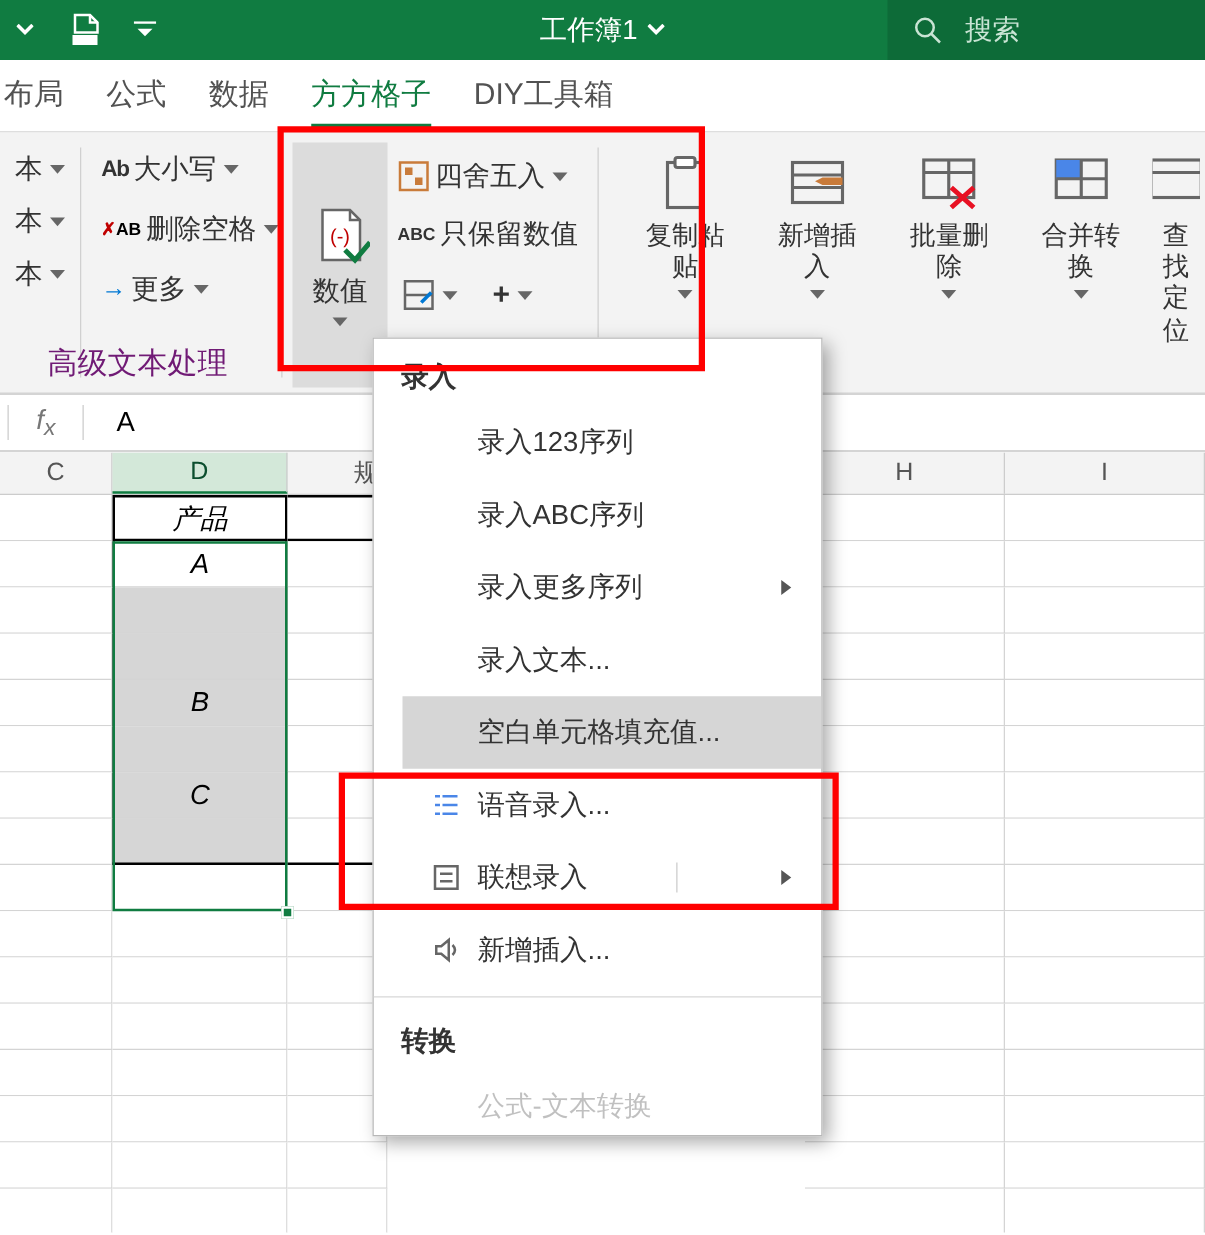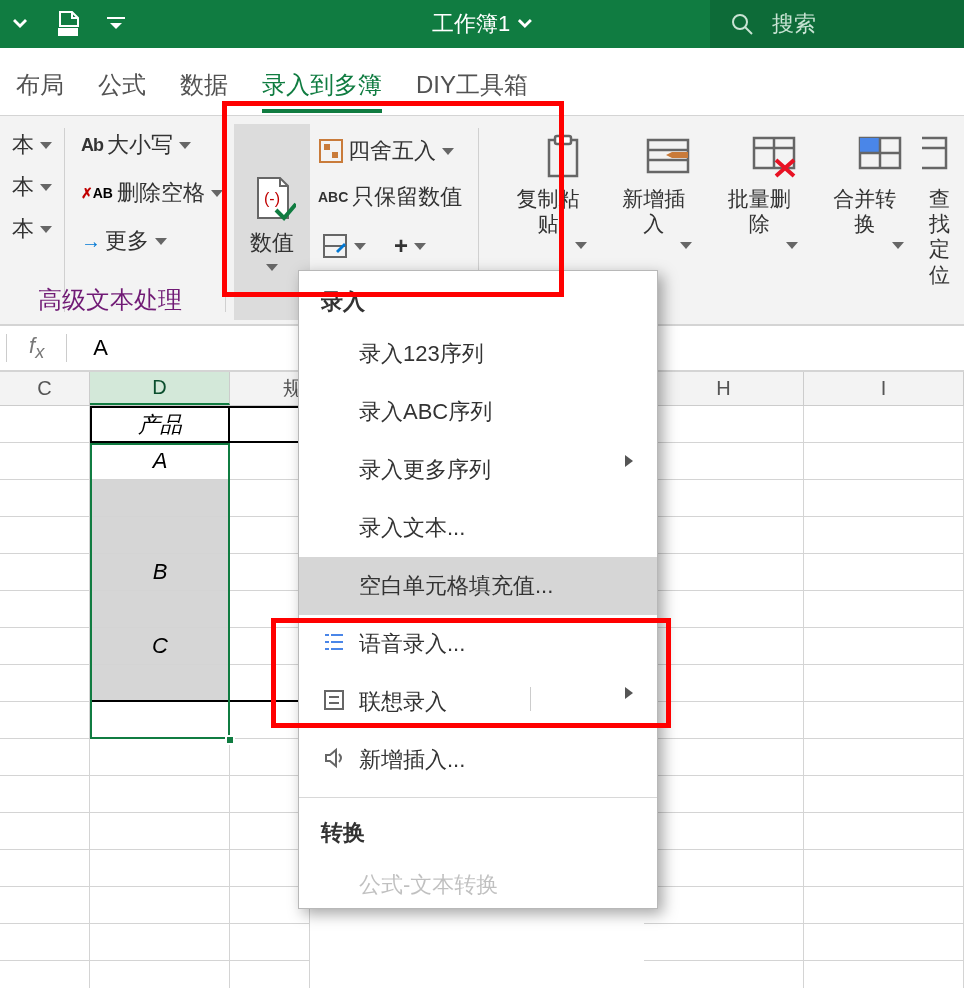--- a/index.html
+++ b/index.html
@@ -8,21 +8,21 @@
 
 .titlebar { height: 48px; background: #107c41; display: flex; align-items: center; color: #fff; position: relative; }
 .titlebar-left { display: flex; align-items: center; gap: 20px; padding-left: 6px; }
 .dropdown-caret { width: 28px; height: 20px; display: flex; align-items: center; justify-content: center; }
 .caret-svg { fill: #fff; }
 .titlebar-icon { width: 28px; height: 28px; display: flex; align-items: center; justify-content: center; }
 .titlebar-title { position: absolute; left: 50%; transform: translateX(-50%); font-size: 22px; display: flex; align-items: center; gap: 8px; }
 .search-box { position: absolute; right: 0; top: 0; height: 48px; width: 254px; background: #0d6b38; display: flex; align-items: center; padding: 0 20px; gap: 18px; font-size: 22px; color: #c9e4d4; }
 
 
-.ribbon-tabs { height: 68px; background: #fff; display: flex; align-items: flex-end; gap: 34px; padding-left: 16px; border-bottom: 1px solid #d4d4d4; }
+.ribbon-tabs { height: 58px; background: #fff; display: flex; align-items: flex-end; gap: 34px; padding-left: 3px; border-bottom: 1px solid #d4d4d4; }
 .ribbon-tab { font-size: 24px; color: #525252; padding-bottom: 14px; position: relative; cursor: pointer; }
 .ribbon-tab.active { color: #107c41; font-weight: 500; }
 .ribbon-tab.active::after { content: ""; position: absolute; bottom: 2px; left: 0; right: 0; height: 4px; background: #107c41; }
 
 
 .ribbon { height: 210px; background: #f3f3f3; display: flex; border-bottom: 2px solid #d4d4d4; position: relative; }
 .ribbon-group { display: flex; flex-direction: column; padding: 8px 4px 4px 4px; }
 .ribbon-group-body { flex: 1; display: flex; }
 .ribbon-group-label { text-align: center; font-size: 24px; color: #701a75; padding: 4px 0; }
 .ribbon-divider { width: 1px; background: #d0d0d0; margin: 12px 4px; }
@@ -34,21 +34,21 @@
 .xab { color: #c00000; font-weight: bold; font-size: 14px; }
 .xab .ab { color: #000; }
 .arrow-more { color: #0078d4; font-size: 20px; }
 
 
 .big-btn { display: flex; flex-direction: column; align-items: center; justify-content: center; padding: 10px 14px; gap: 6px; cursor: pointer; }
 .big-btn.active { background: #dcdcdc; }
 .big-btn-label { font-size: 22px; color: #333; }
 
 
-.edit-btn { display: flex; flex-direction: column; align-items: flex-end; padding: 8px 10px; gap: 6px; }
+.edit-btn { display: flex; flex-direction: column; align-items: center; padding: 8px 10px; gap: 6px; }
 .edit-btn-icon { width: 48px; height: 48px; }
 .edit-btn-label { font-size: 21px; color: #333; text-align: center; line-height: 1.2; }
 
 
 .redbox { position: absolute; border: 5px solid #f00; pointer-events: none; z-index: 50; }
 .redbox1 { left: 222px; top: 101px; width: 342px; height: 196px; }
 .redbox2 { left: 271px; top: 618px; width: 400px; height: 110px; }
 
 
 .formula-bar { height: 46px; display: flex; align-items: center; border-bottom: 2px solid #d4d4d4; background: #fff; padding: 0 6px; gap: 12px; }
@@ -69,21 +69,21 @@
 .cell.thick-l { border-left: 2px solid #000; }
 .cell.thick-r { border-right: 2px solid #000; }
 .cell.hdr { border: 2px solid #000; }
 .sel-range { position: absolute; border: 2px solid #107c41; pointer-events: none; }
 .fill-handle { position: absolute; width: 10px; height: 10px; background: #107c41; border: 2px solid #fff; }
 .cell.grey { background: #d6d6d6; }
 
 
 .dropdown-menu { position: absolute; left: 298px; top: 270px; width: 360px; background: #fff; border: 1px solid #b8b8b8; box-shadow: 5px 5px 14px rgba(0,0,0,0.35); z-index: 40; padding: 4px 0; }
 .menu-section { font-size: 22px; font-weight: 600; color: #333; padding: 12px 36px 8px 22px; }
-.menu-item { display: flex; font-size: 22px; color: #333; padding: 14px 24px 14px 60px; position: relative; cursor: pointer; }
+.menu-item { display: flex; align-items: center; font-size: 22px; color: #333; padding: 14px 24px 14px 60px; position: relative; cursor: pointer; margin-left: 23px; }
 .menu-item.hover { background: #d6d6d6; }
 .menu-item .mi-icon { position: absolute; left: 22px; width: 26px; height: 26px; display: flex; align-items: center; justify-content: center; }
 .menu-item .submenu-caret { margin-left: auto; color: #666; }
 .menu-sep { height: 1px; background: #d8d8d8; margin: 8px 0; }
 
 .caret { display: inline-block; width: 0; height: 0; border-left: 6px solid transparent; border-right: 6px solid transparent; border-top: 7px solid #666; }
 .caret-right { display: inline-block; width: 0; height: 0; border-top: 6px solid transparent; border-bottom: 6px solid transparent; border-left: 8px solid #555; }
 </style>
 </head>
 <body>
@@ -121,21 +121,21 @@
         <line x1="15" y1="15" x2="22" y2="22"></line>
     </svg>
     <span>搜索</span>
   </div>
 </div>
 
 <div class="ribbon-tabs">
   <div class="ribbon-tab">布局</div>
   <div class="ribbon-tab">公式</div>
   <div class="ribbon-tab">数据</div>
-  <div class="ribbon-tab active">录入到多簿</div>
+  <div class="ribbon-tab active">方方格子</div>
   <div class="ribbon-tab">DIY工具箱</div>
 </div>
 
 <div class="ribbon">
   <div class="ribbon-group" style="width:60px">
     <div class="ribbon-group-body" style="flex-direction:column">
       <div class="small-btn">
           <span>本</span>
           <span class="caret"></span>
         </div>

